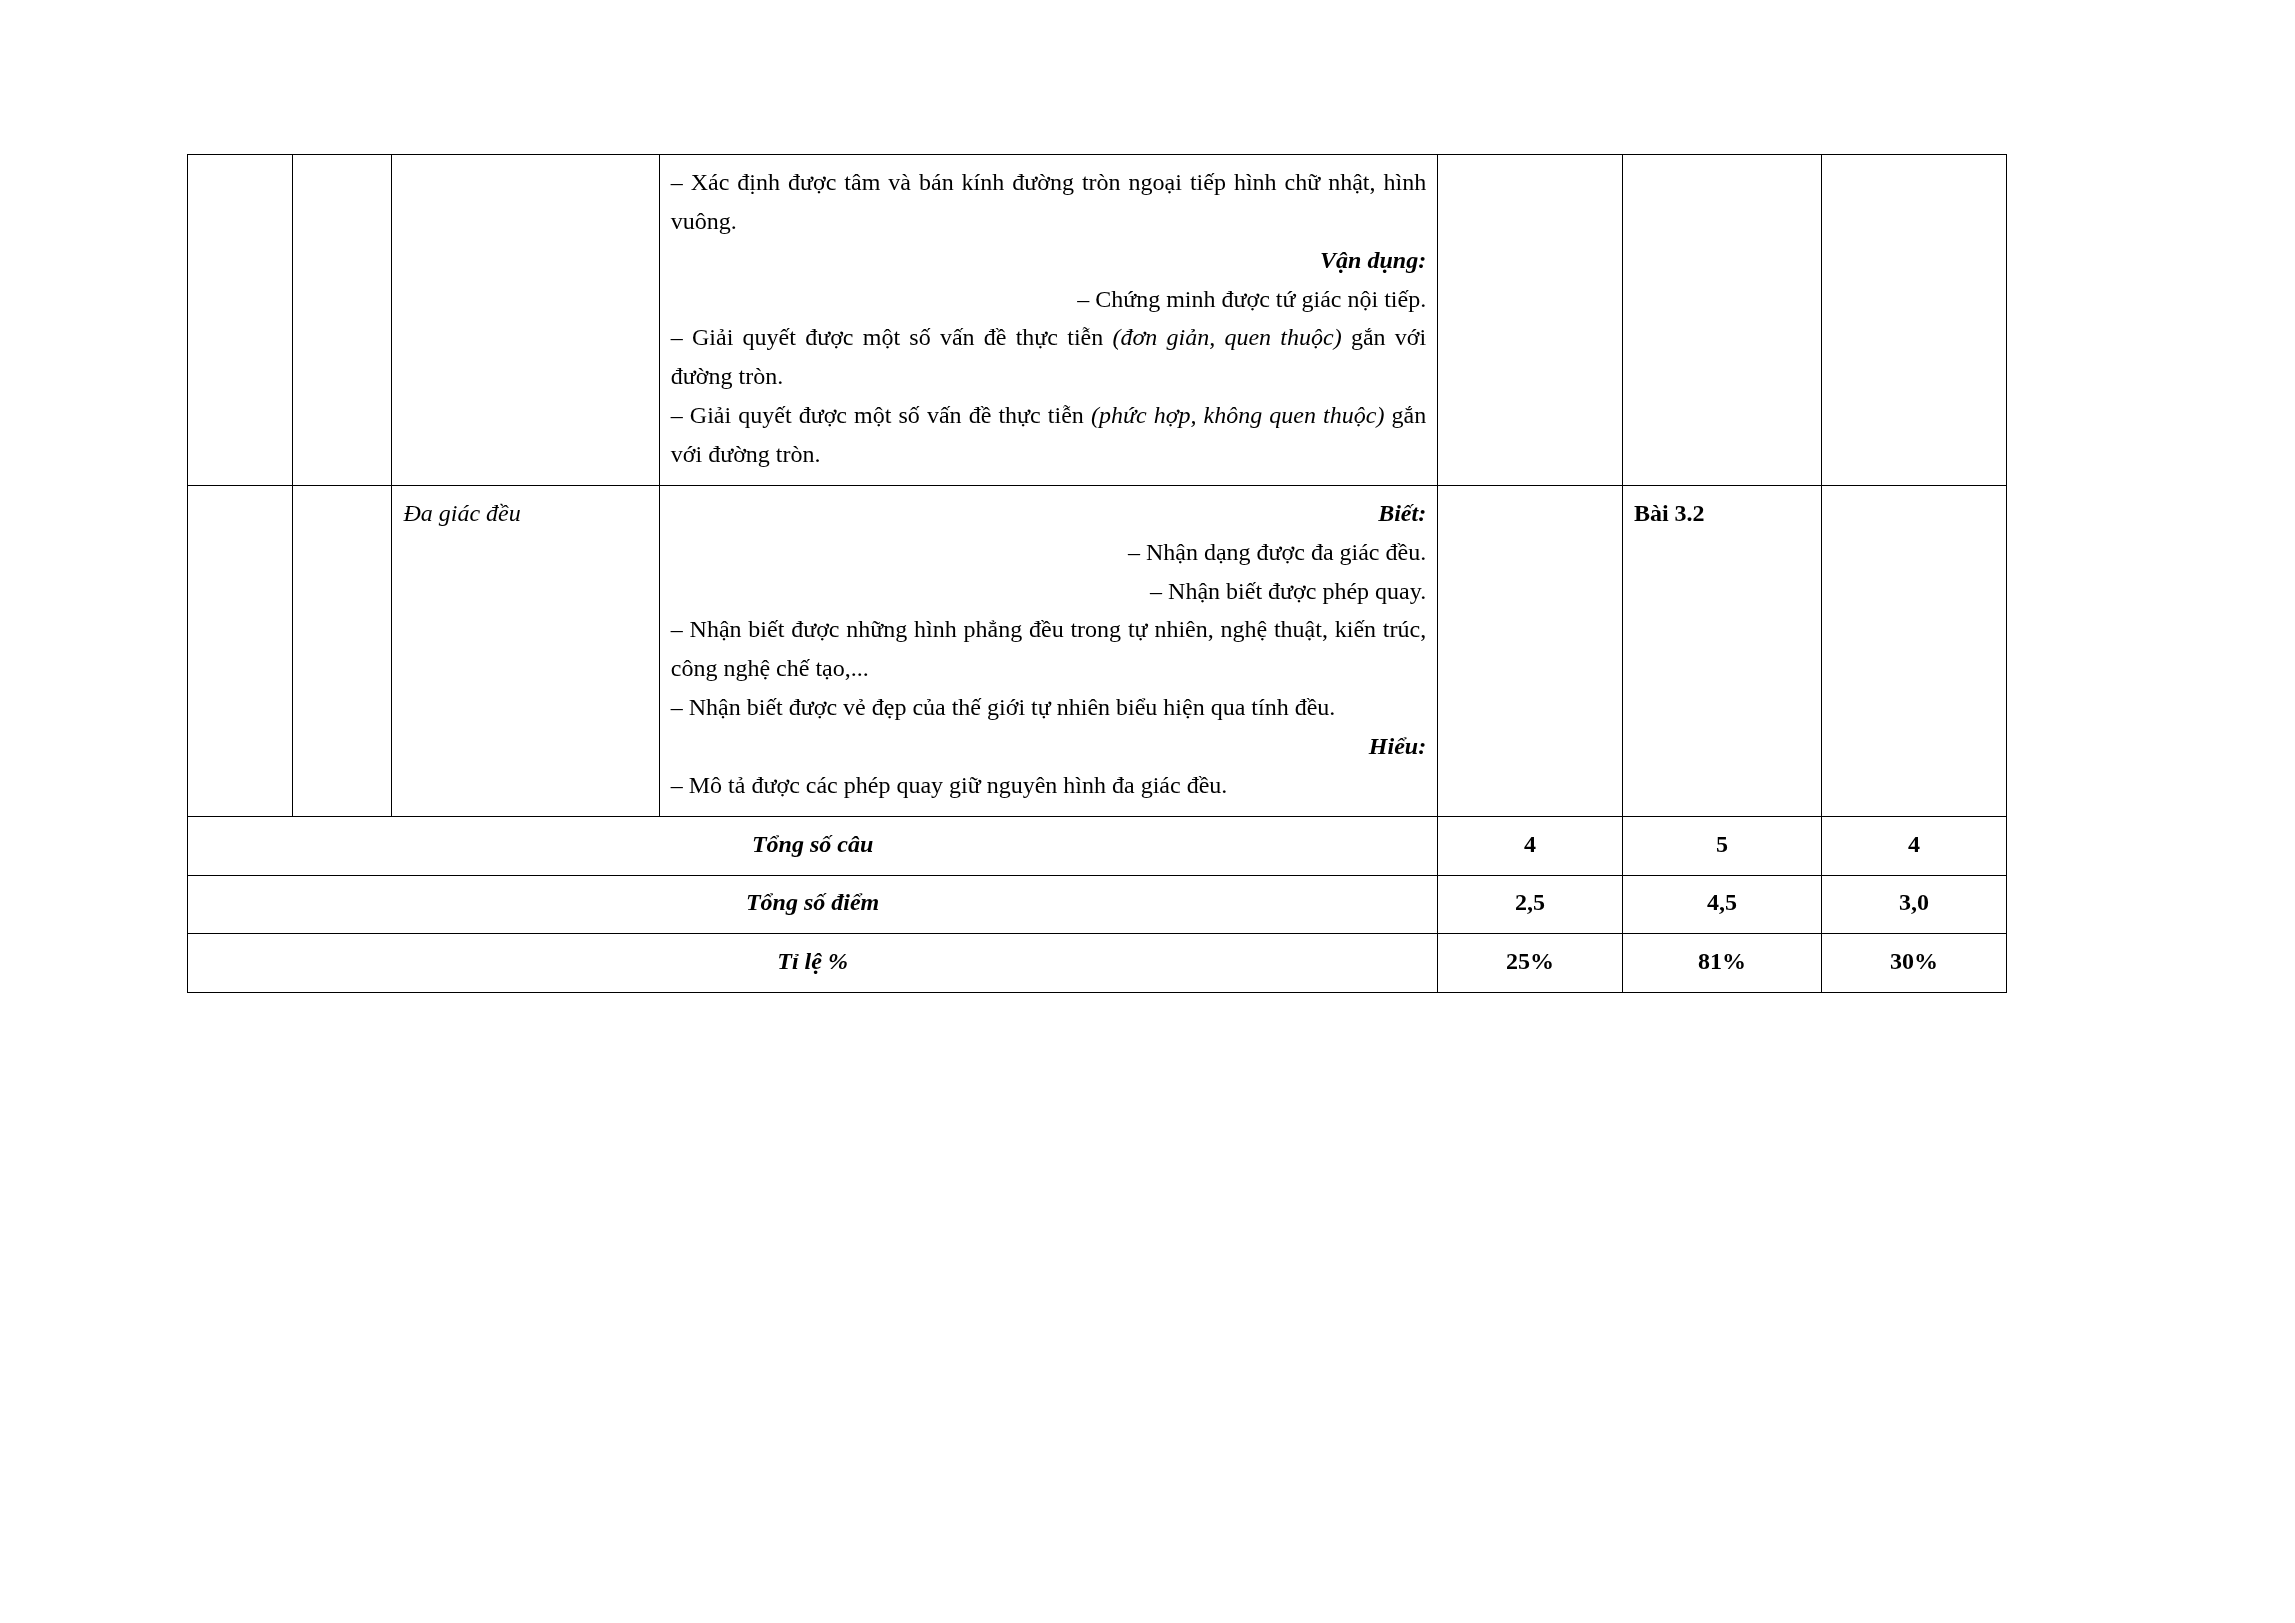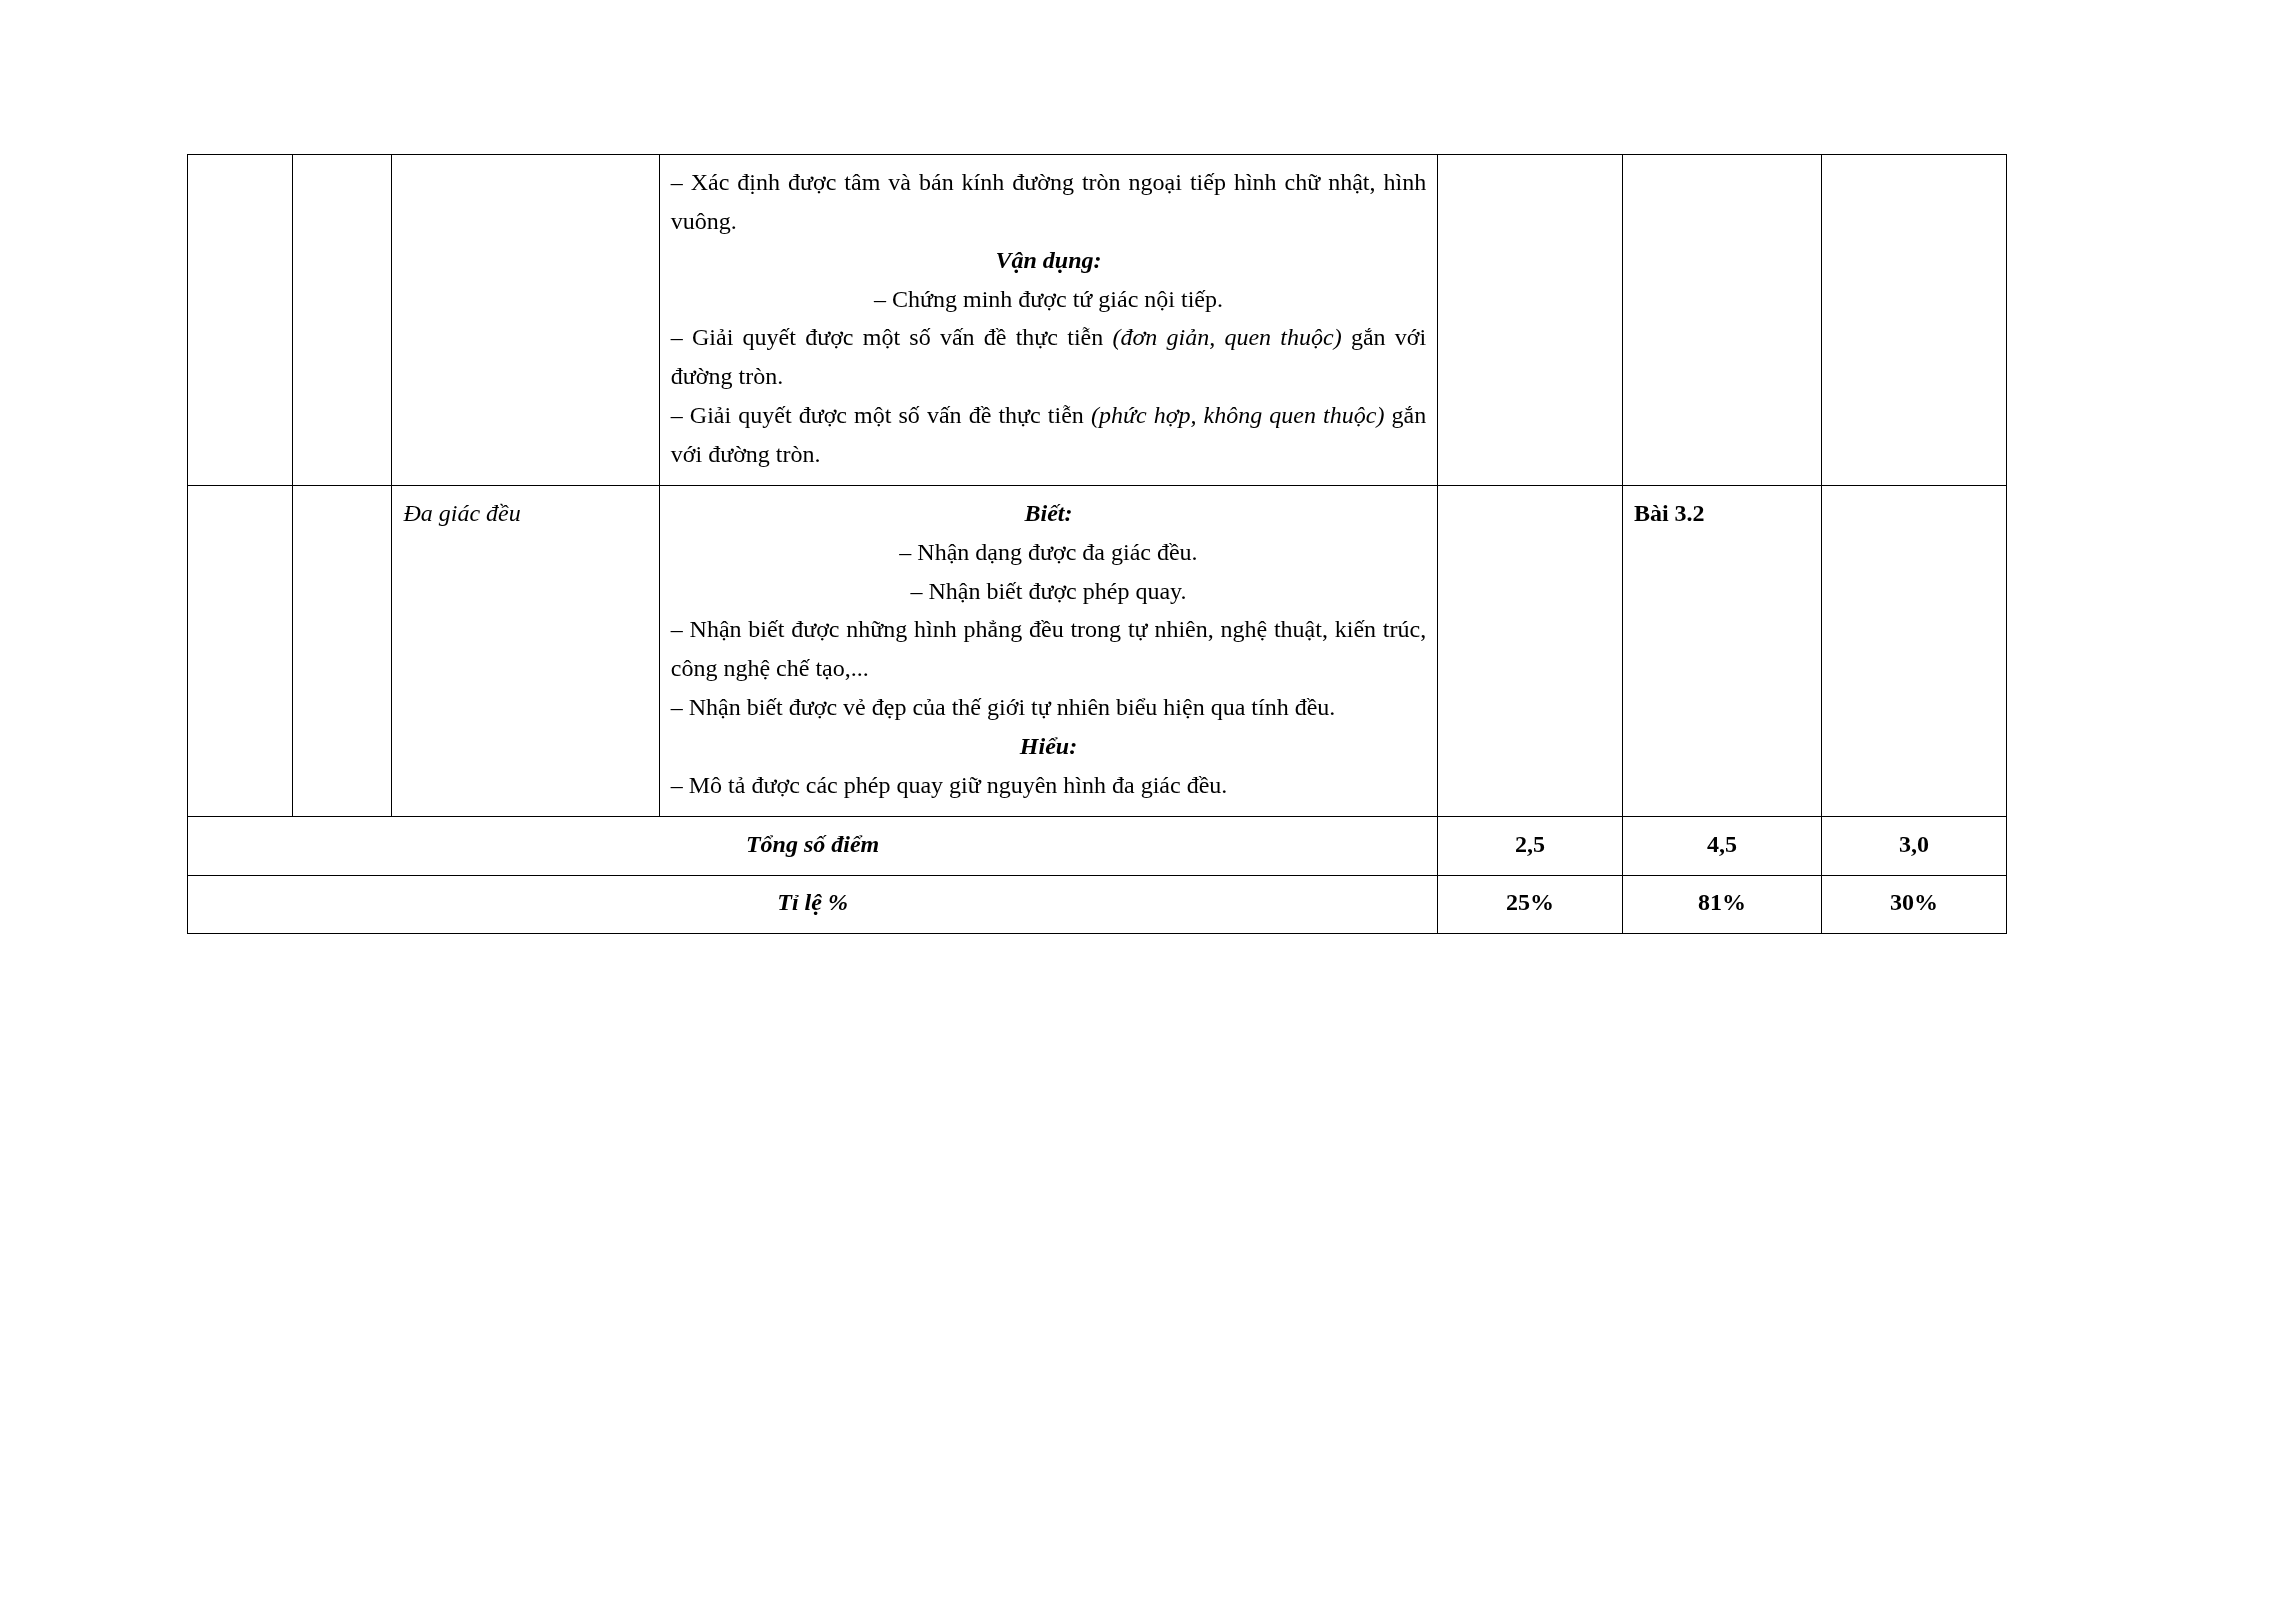--- a/index.html
+++ b/index.html
@@ -45,21 +45,21 @@
   .c4 { width: 179px; }
   .c5 { width: 193px; }
   .c6 { width: 179px; }
 
   .content-cell p {
     margin: 0;
     text-align: justify;
     text-justify: inter-word;
   }
   .content-cell p.nojust {
-    text-align: center;
+    text-align: right;
   }
   .lbl {
     font-weight: bold;
     font-style: italic;
   }
   .bi {
     font-weight: normal;
     font-style: italic;
   }
   .topic {
@@ -138,20 +138,26 @@
           <p>– Nhận biết được những hình phẳng đều trong tự nhiên, nghệ thuật, kiến trúc, công nghệ chế tạo,...</p>
           <p>– Nhận biết được vẻ đẹp của thế giới tự nhiên biểu hiện qua tính đều.</p>
           <p class="nojust"><span class="lbl">Hiểu:</span></p>
           <p>– Mô tả được các phép quay giữ nguyên hình đa giác đều.</p>
         </td>
         <td class="c4 ctr"></td>
         <td class="c5 bai-cell">Bài 3.2</td>
         <td class="c6 ctr"></td>
       </tr>
 
+      <tr>
+        <td class="summary-label" colspan="4">Tổng số câu</td>
+        <td class="summary-val">4</td>
+        <td class="summary-val">5</td>
+        <td class="summary-val">4</td>
+      </tr>
 
       <tr>
         <td class="summary-label" colspan="4">Tổng số điểm</td>
         <td class="summary-val">2,5</td>
         <td class="summary-val">4,5</td>
         <td class="summary-val">3,0</td>
       </tr>
 
       <tr>
         <td class="summary-label" colspan="4">Tỉ lệ %</td>

